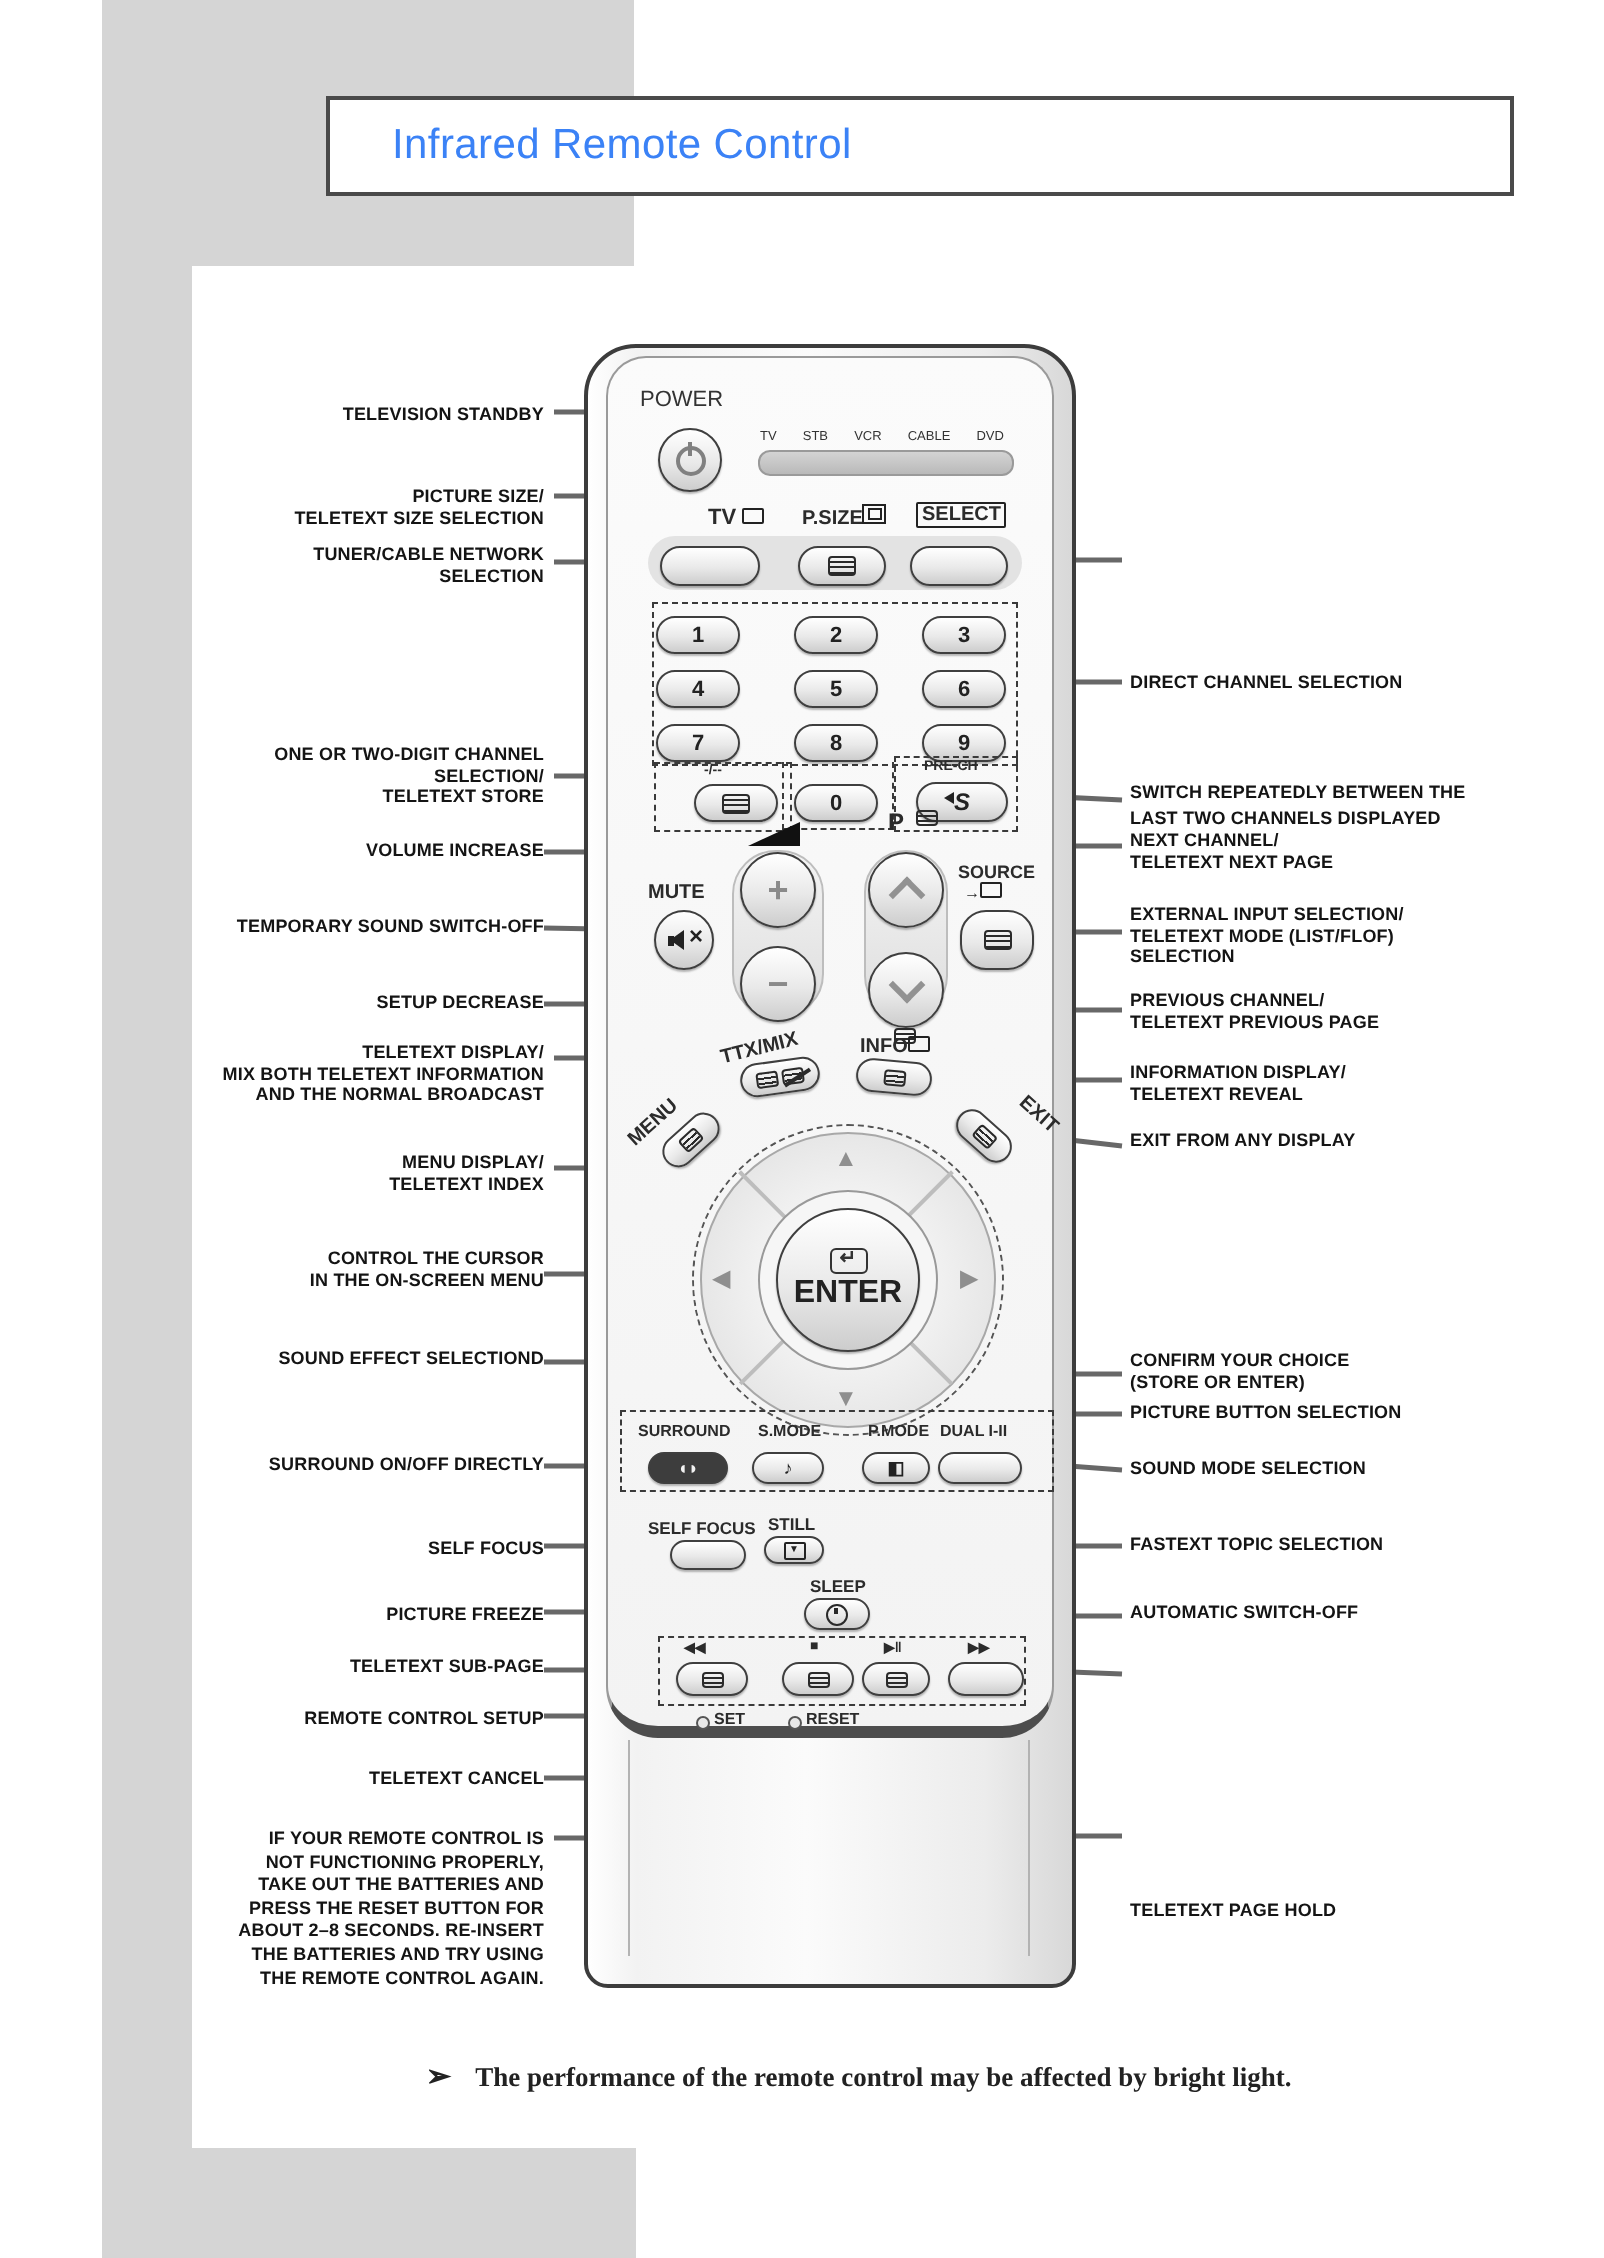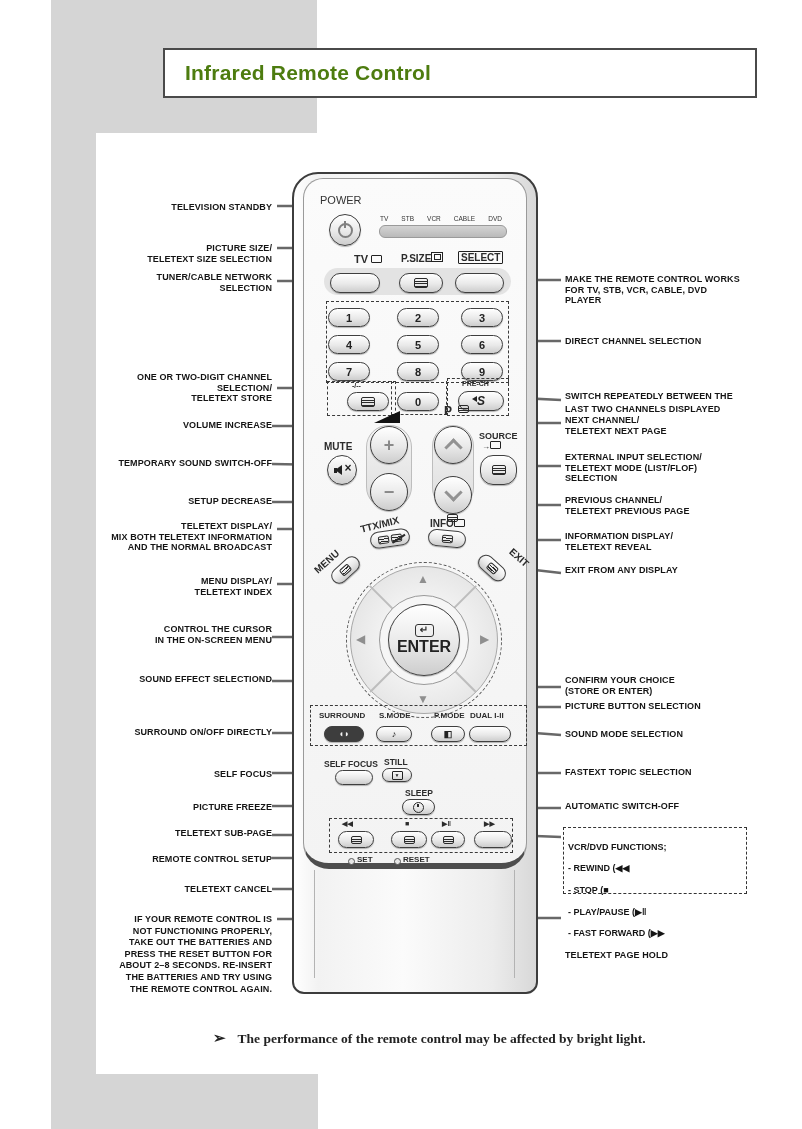--- a/index.html
+++ b/index.html
@@ -1,21 +1,21 @@
 <!DOCTYPE html>
 <html><head>
 <meta charset="utf-8">
 <style>
   html,body{margin:0;padding:0;}
   .page{position:relative;width:802px;height:1129px;background:#fff;overflow:hidden;
         font-family:"Liberation Sans",sans-serif;}
   .gray{position:absolute;background:#d5d5d5;}
   .title-box{position:absolute;left:163px;top:48px;width:590px;height:46px;background:#fff;
              border:2px solid #4a4a4a;display:flex;align-items:center;}
-  .title-box h1{margin:0 0 0 20px;font-size:21px;font-weight:bold;color:#4d7c0f;letter-spacing:.2px;}
+  .title-box h1{margin:0 0 0 31px;font-size:21px;font-weight:normal;color:#3b82f6;letter-spacing:.2px;}
   
   .callout-l{position:absolute;left:60px;width:212px;text-align:right;font-size:9px;font-weight:bold;
              line-height:10.5px;white-space:pre-line;color:#141414;letter-spacing:.1px;}
   .callout-r{position:absolute;left:565px;width:192px;text-align:left;font-size:9px;font-weight:bold;
              line-height:10.5px;white-space:pre-line;color:#141414;letter-spacing:.1px;}
   .para{line-height:11.6px;}
   .lh13{line-height:13px;}
   .vcr-box{position:absolute;left:563px;top:827px;width:178px;height:62px;border:1.5px dashed #333;
            padding:3px 0 0 4px;font-size:9px;font-weight:bold;line-height:10.8px;white-space:pre-line;color:#141414;}
   .note{position:absolute;left:213px;top:1029px;font-family:"Liberation Serif",serif;
@@ -148,49 +148,39 @@
   <div class="callout-l" style="top:854px;">REMOTE CONTROL SETUP</div>
   <div class="callout-l" style="top:884px;">TELETEXT CANCEL</div>
   <div class="callout-l para" style="top:914px;">IF YOUR REMOTE CONTROL IS
 NOT FUNCTIONING PROPERLY,
 TAKE OUT THE BATTERIES AND
 PRESS THE RESET BUTTON FOR
 ABOUT 2–8 SECONDS. RE-INSERT
 THE BATTERIES AND TRY  USING
 THE REMOTE CONTROL AGAIN.</div>
 
-  <div class="callout-r" style="top:274px;">MAKE THE REMOTE CONTROL WORKS
-FOR TV, STB, VCR, CABLE, DVD
-PLAYER</div>
   <div class="callout-r" style="top:336px;">DIRECT CHANNEL SELECTION</div>
   <div class="callout-r lh13" style="top:390px;">SWITCH REPEATEDLY BETWEEN THE
 LAST TWO CHANNELS DISPLAYED</div>
   <div class="callout-r" style="top:415px;">NEXT CHANNEL/
 TELETEXT NEXT PAGE</div>
   <div class="callout-r" style="top:452px;">EXTERNAL INPUT SELECTION/
 TELETEXT MODE (LIST/FLOF)
 SELECTION</div>
   <div class="callout-r" style="top:495px;">PREVIOUS CHANNEL/
 TELETEXT PREVIOUS PAGE</div>
   <div class="callout-r" style="top:531px;">INFORMATION DISPLAY/
 TELETEXT REVEAL</div>
   <div class="callout-r" style="top:565px;">EXIT FROM ANY DISPLAY</div>
   <div class="callout-r" style="top:675px;">CONFIRM YOUR CHOICE
 (STORE OR ENTER)</div>
   <div class="callout-r" style="top:701px;">PICTURE BUTTON SELECTION</div>
   <div class="callout-r" style="top:729px;">SOUND MODE SELECTION</div>
   <div class="callout-r" style="top:767px;">FASTEXT TOPIC SELECTION</div>
   <div class="callout-r" style="top:801px;">AUTOMATIC SWITCH-OFF</div>
-  <div class="vcr-box">
-    <div>VCR/DVD FUNCTIONS;</div>
-    <div>- REWIND (◀◀</div>
-    <div>- STOP (■</div>
-    <div>- PLAY/PAUSE (▶‖</div>
-    <div>- FAST FORWARD (▶▶</div>
-  </div>
   <div class="callout-r" style="top:914px;margin-top:36px;">TELETEXT PAGE HOLD</div>
 
   <div class="remote">
     <div class="face"></div>
     <div class="lower-line" style="left:20px;"></div>
     <div class="lower-line" style="left:220px;"></div>
 
     <div class="rl" style="left:26px;top:20px;font-size:11px;font-weight:normal;color:#333;">POWER</div>
     <div class="btn circle" style="left:35px;top:40px;width:30px;height:30px;">
       <span class="pwr"></span>

